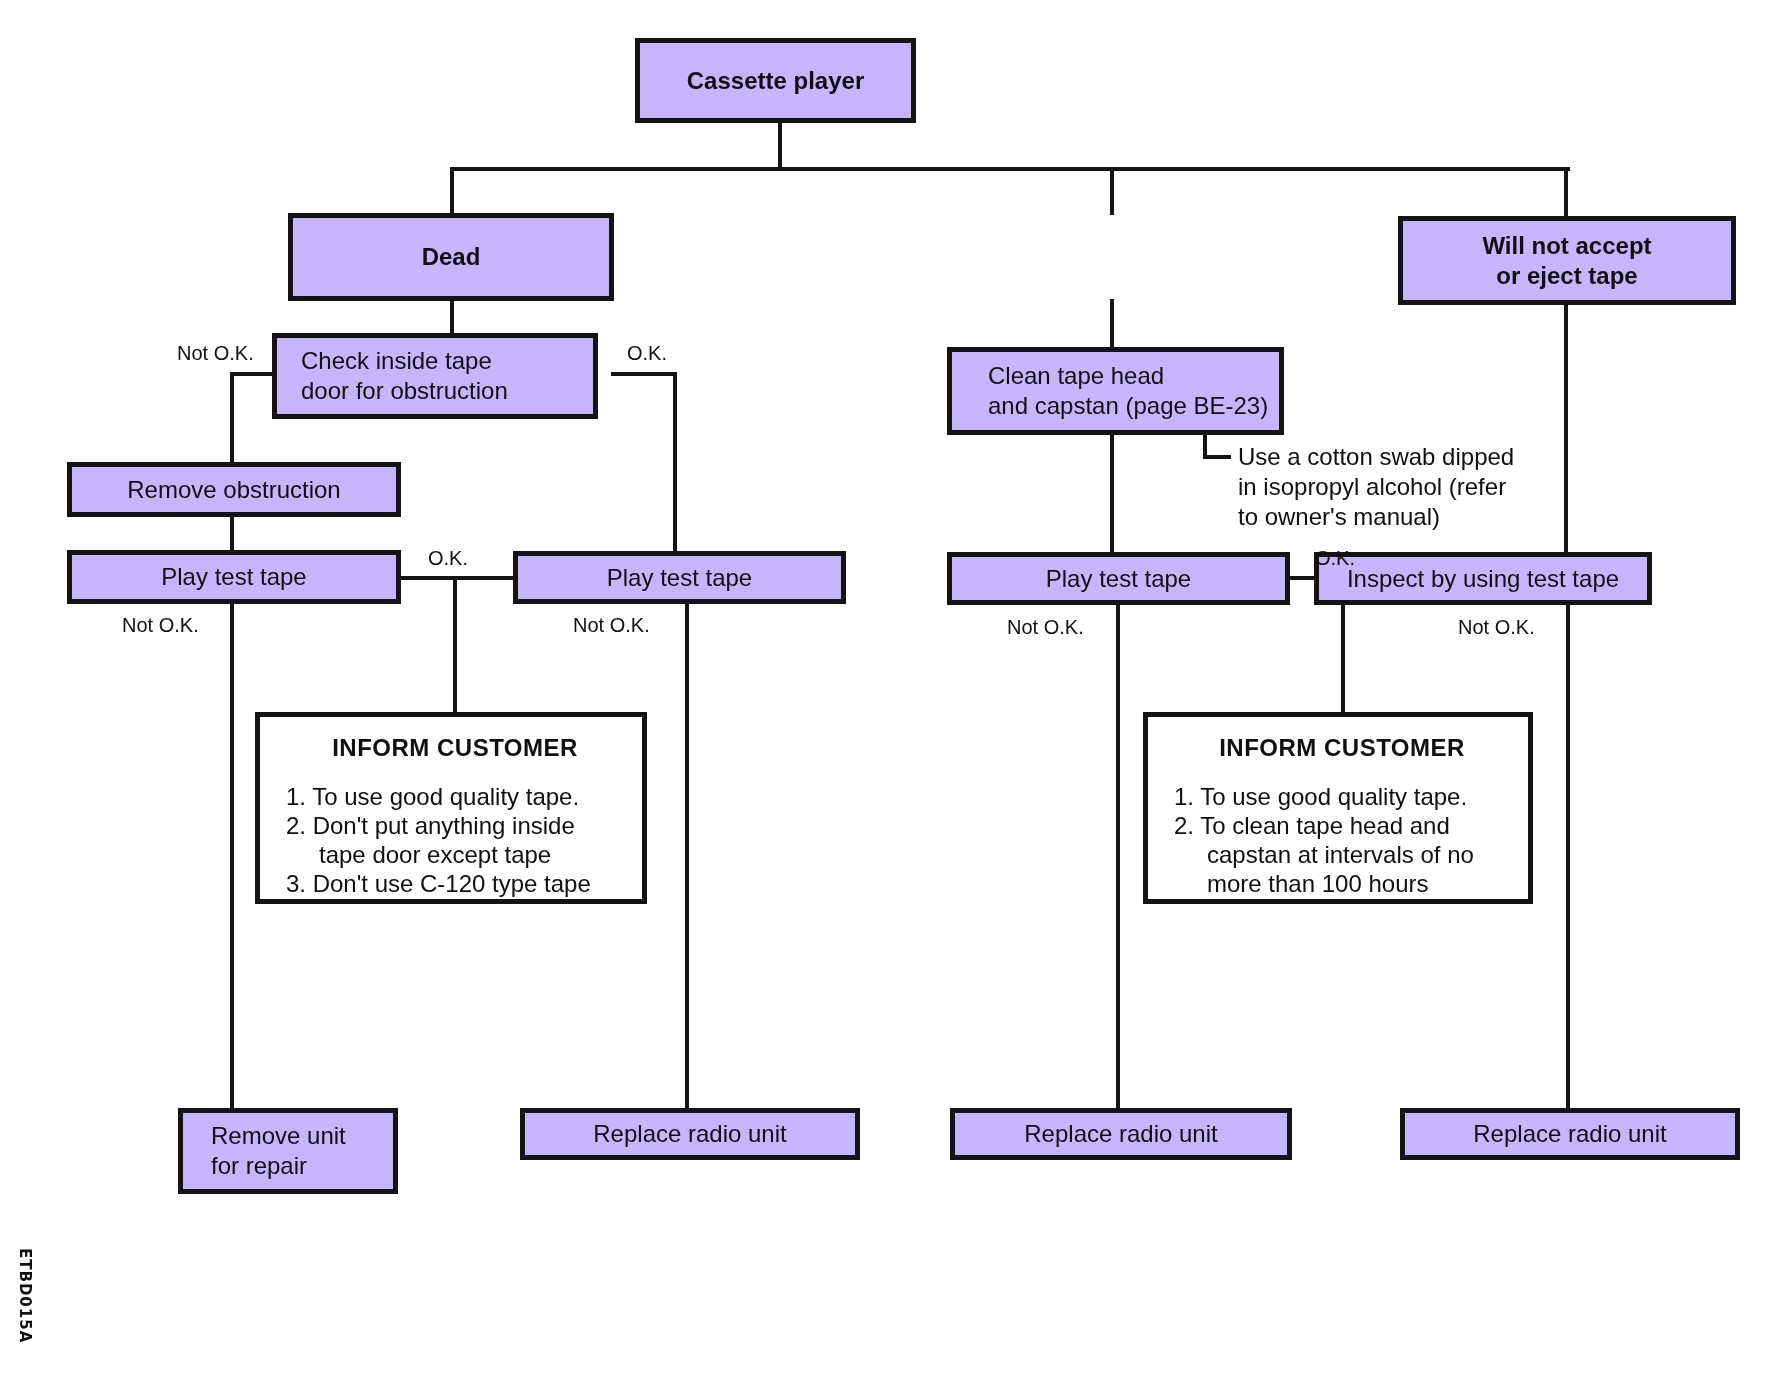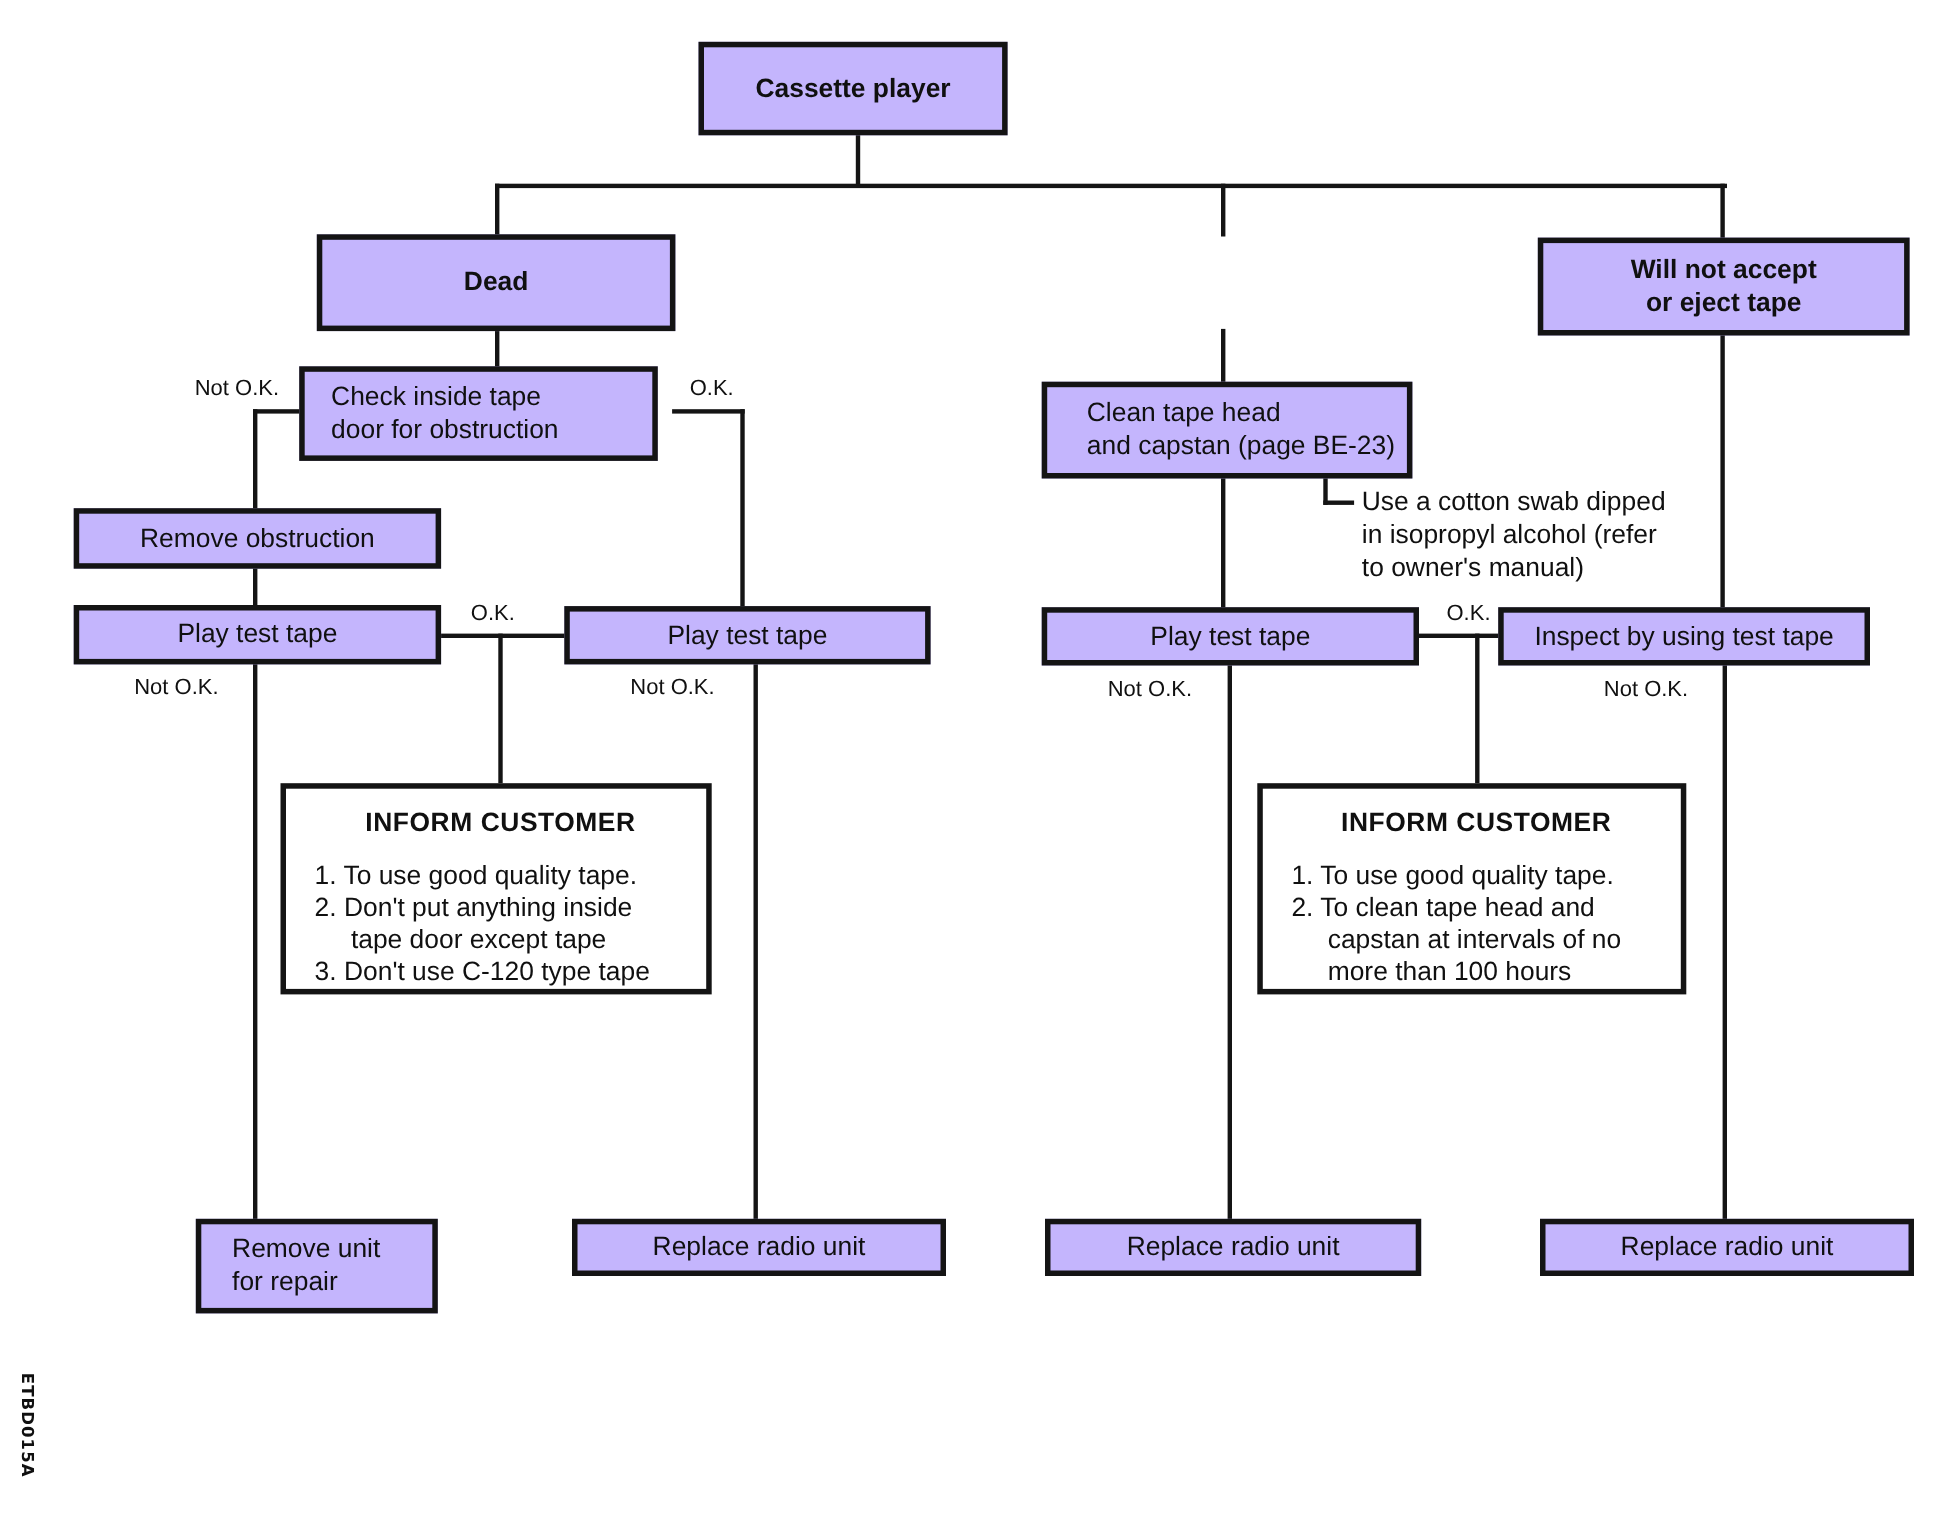--- a/index.html
+++ b/index.html
@@ -81,21 +81,21 @@
 
   <div class="box" style="left:67px;top:550px;width:334px;height:54px;"><span>Play test tape</span></div>
 
   <div class="box" style="left:513px;top:551px;width:333px;height:53px;"><span>Play test tape</span></div>
 
   <div class="box leftal" style="left:947px;top:347px;width:337px;height:88px;padding-left:36px;"><span style="text-align:left;">Clean tape head
 and capstan (page BE-23)</span></div>
 
   <div class="box" style="left:947px;top:552px;width:343px;height:53px;"><span>Play test tape</span></div>
 
-  <div class="box" style="left:1362px;top:552px;width:338px;height:53px;"><span>Inspect by using test tape</span></div>
+  <div class="box" style="left:1314px;top:552px;width:338px;height:53px;"><span>Inspect by using test tape</span></div>
 
   <div class="inform" style="left:255px;top:712px;width:392px;height:192px;">
     <div class="ttl">INFORM CUSTOMER</div>
     <div class="itm">1. To use good quality tape.</div>
     <div class="itm">2. Don't put anything inside
 tape door except tape</div>
     <div class="itm">3. Don't use C-120 type tape</div>
   </div>
 
   <div class="inform" style="left:1143px;top:712px;width:390px;height:192px;">

